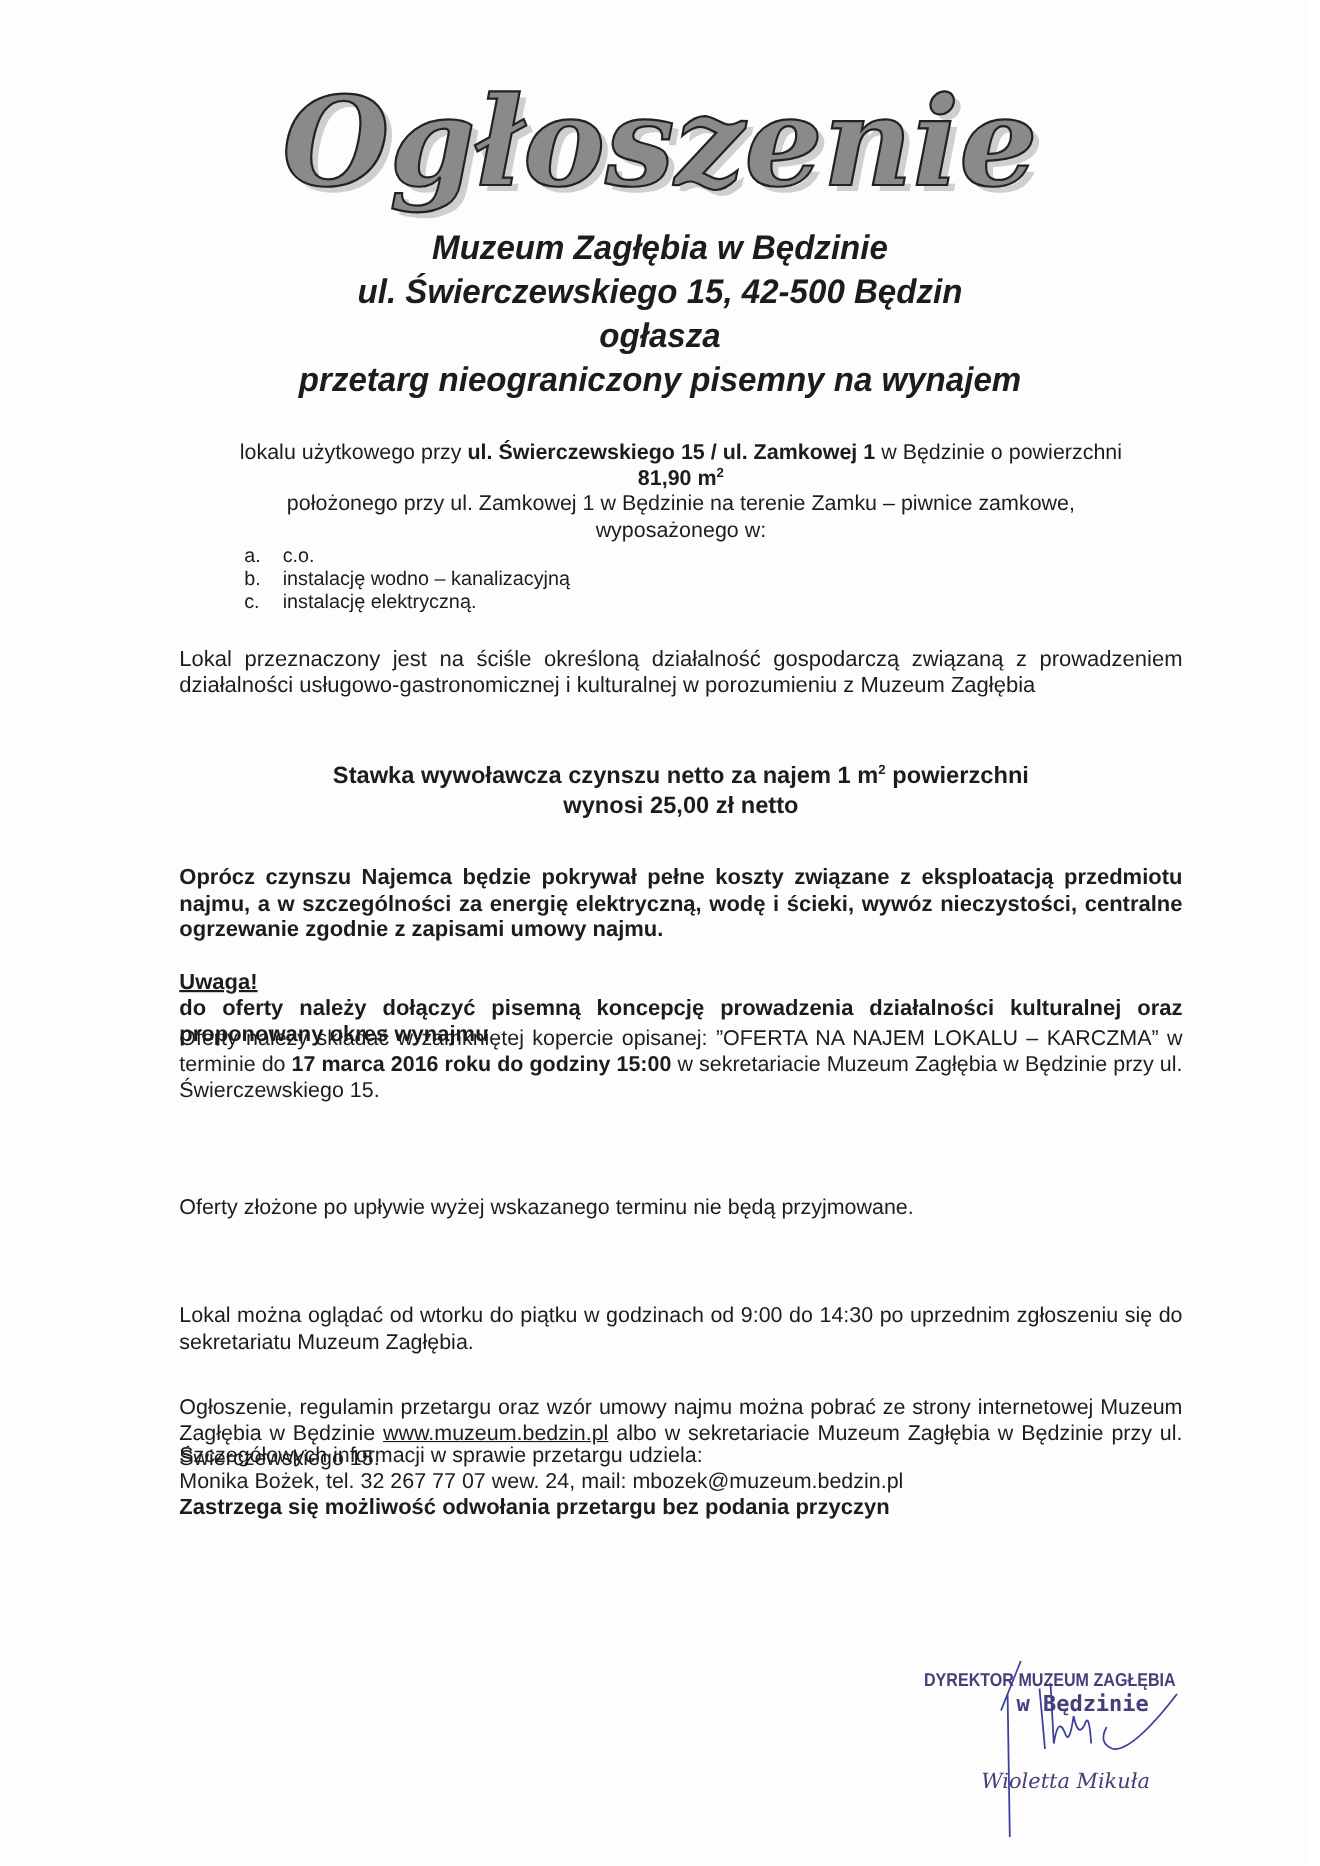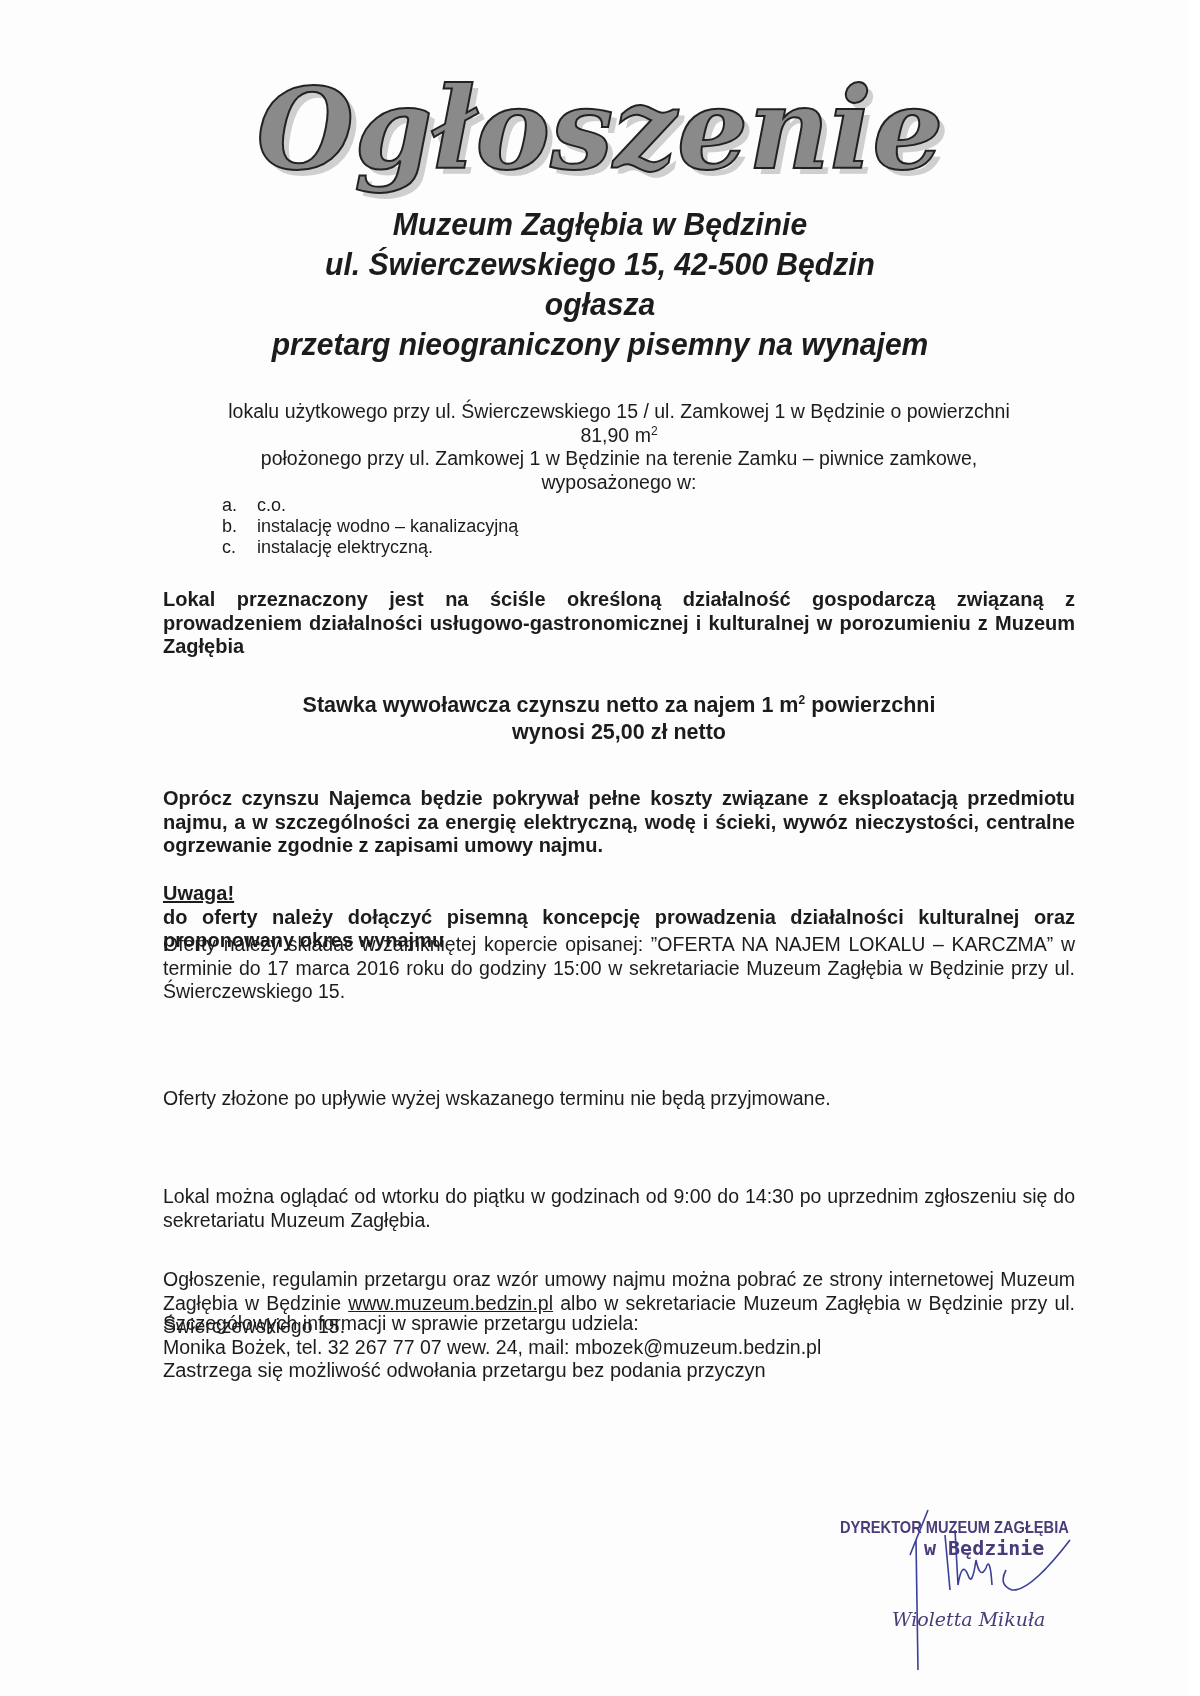--- a/index.html
+++ b/index.html
@@ -9,32 +9,32 @@
     .banner { position: absolute; left: 0; top: 72px; width: 1200px; text-align: center; }
     .banner svg { display: block; margin: 0 auto; }
 
     .heading { position: absolute; left: 100px; width: 1000px; text-align: center;
       font-family: "Liberation Sans", sans-serif; font-style: italic; font-weight: bold;
       font-size: 31px; line-height: 40px; color: #1c1c1c; top: 205px; letter-spacing: 0px; transform: scaleX(0.97); }
 
     .body-text { position: absolute; left: 163px; width: 912px; font-family: "Liberation Sans", sans-serif;
       font-size: 19.5px; line-height: 23.5px; color: #1c1c1c; }
     .justify { text-align: justify; text-align-last: left; }
-    .bold { font-weight: normal; }
+    .bold { font-weight: bold; }
     .sup { font-size: 12px; vertical-align: super; line-height: 0; }
     .underline { text-decoration: underline; }
 
     .lokal { top: 400px; }
     .lokal .row { text-align: center; }
     .equip-list { position: absolute; left: 222px; top: 495px; font-family: "Liberation Sans", sans-serif;
       font-size: 18px; line-height: 21px; color: #1c1c1c; margin: 0; padding: 0; list-style: none; }
     .equip-list li { display: flex; }
     .equip-list .mark { width: 35px; }
 
-    .purpose { top: 588px; font-weight: bold; font-size: 20px; line-height: 23.5px; }
+    .purpose { top: 588px; font-weight: normal; font-size: 20px; line-height: 23.5px; }
     .rate { top: 692px; font-weight: bold; font-size: 21.5px; line-height: 27px; text-align: center; }
     .costs { top: 787px; font-weight: bold; font-size: 20px; line-height: 23.5px; }
     .note { top: 882px; font-weight: bold; font-size: 20px; line-height: 23.5px; }
     .offers { top: 933px; }
     .deadline { top: 1087px; }
     .viewing { top: 1185px; }
     .docs { top: 1268px; }
     .contact { top: 1312px; }
     .contact .bold { font-size: 20px; }
 

